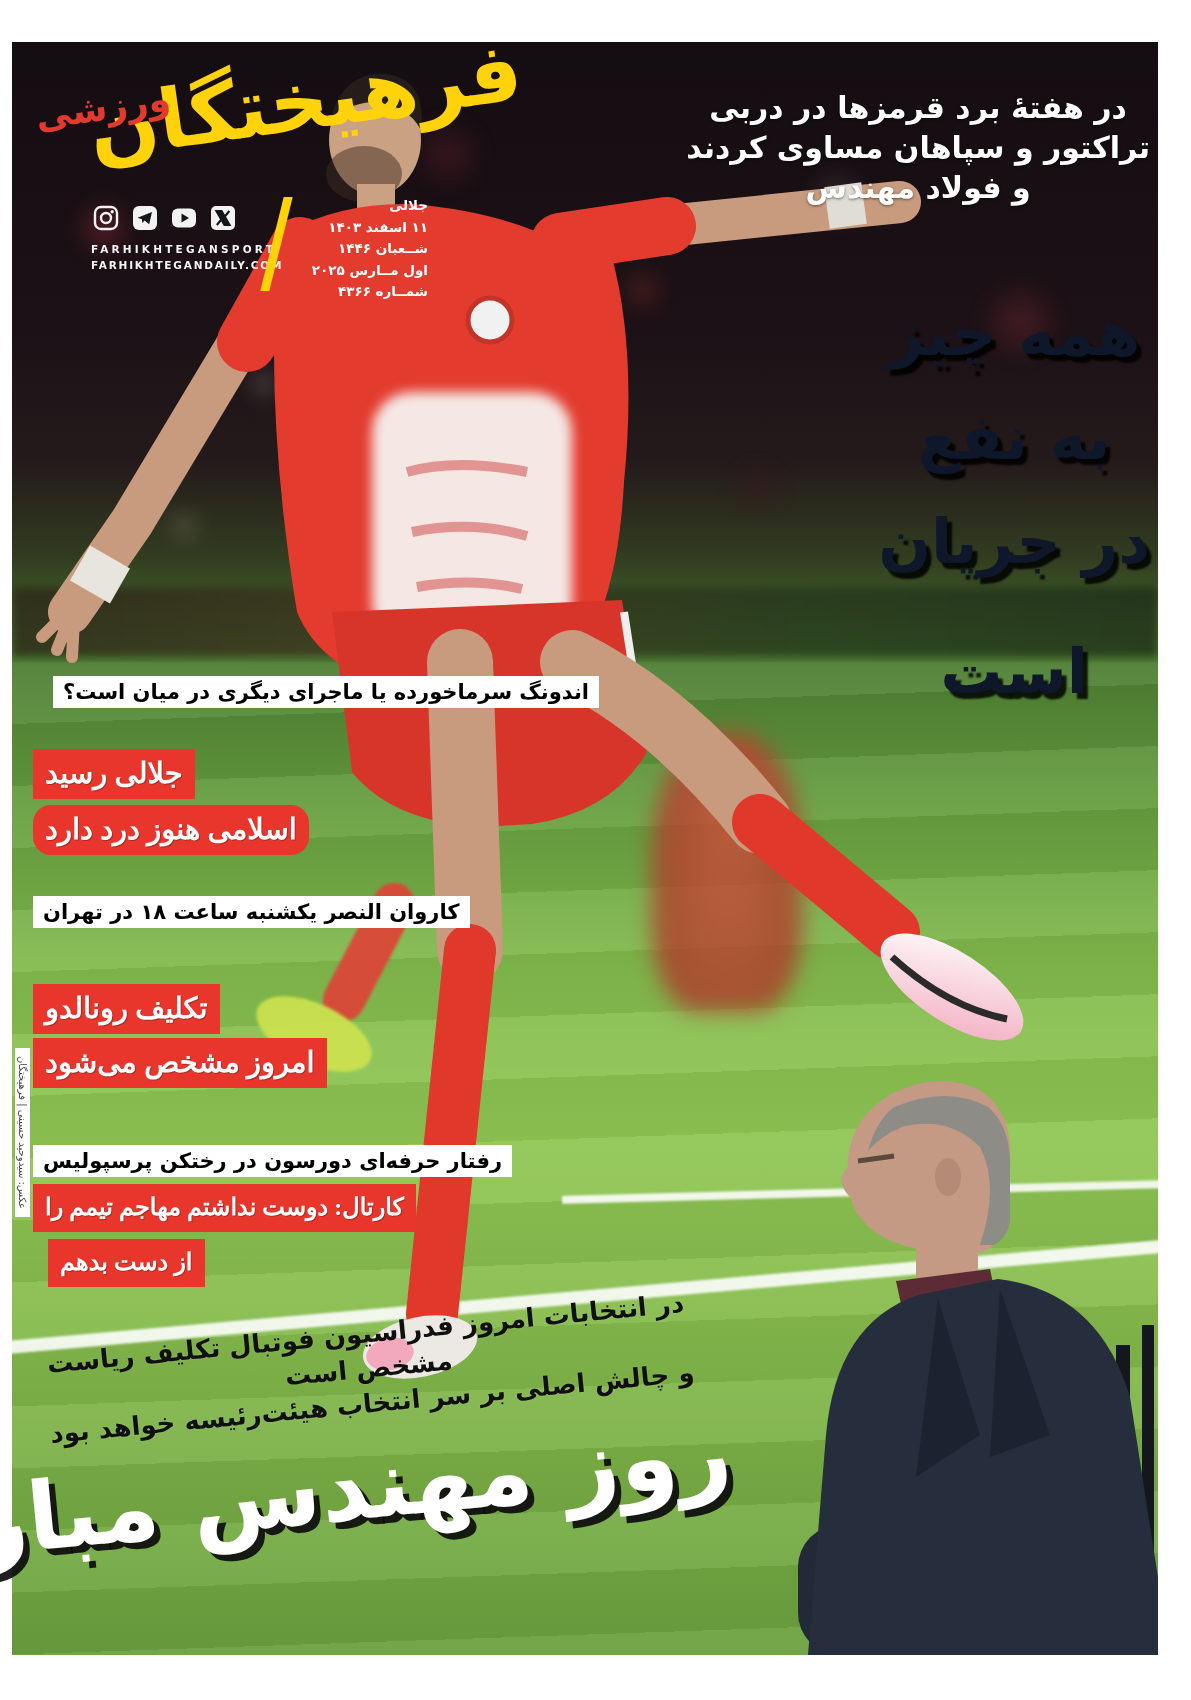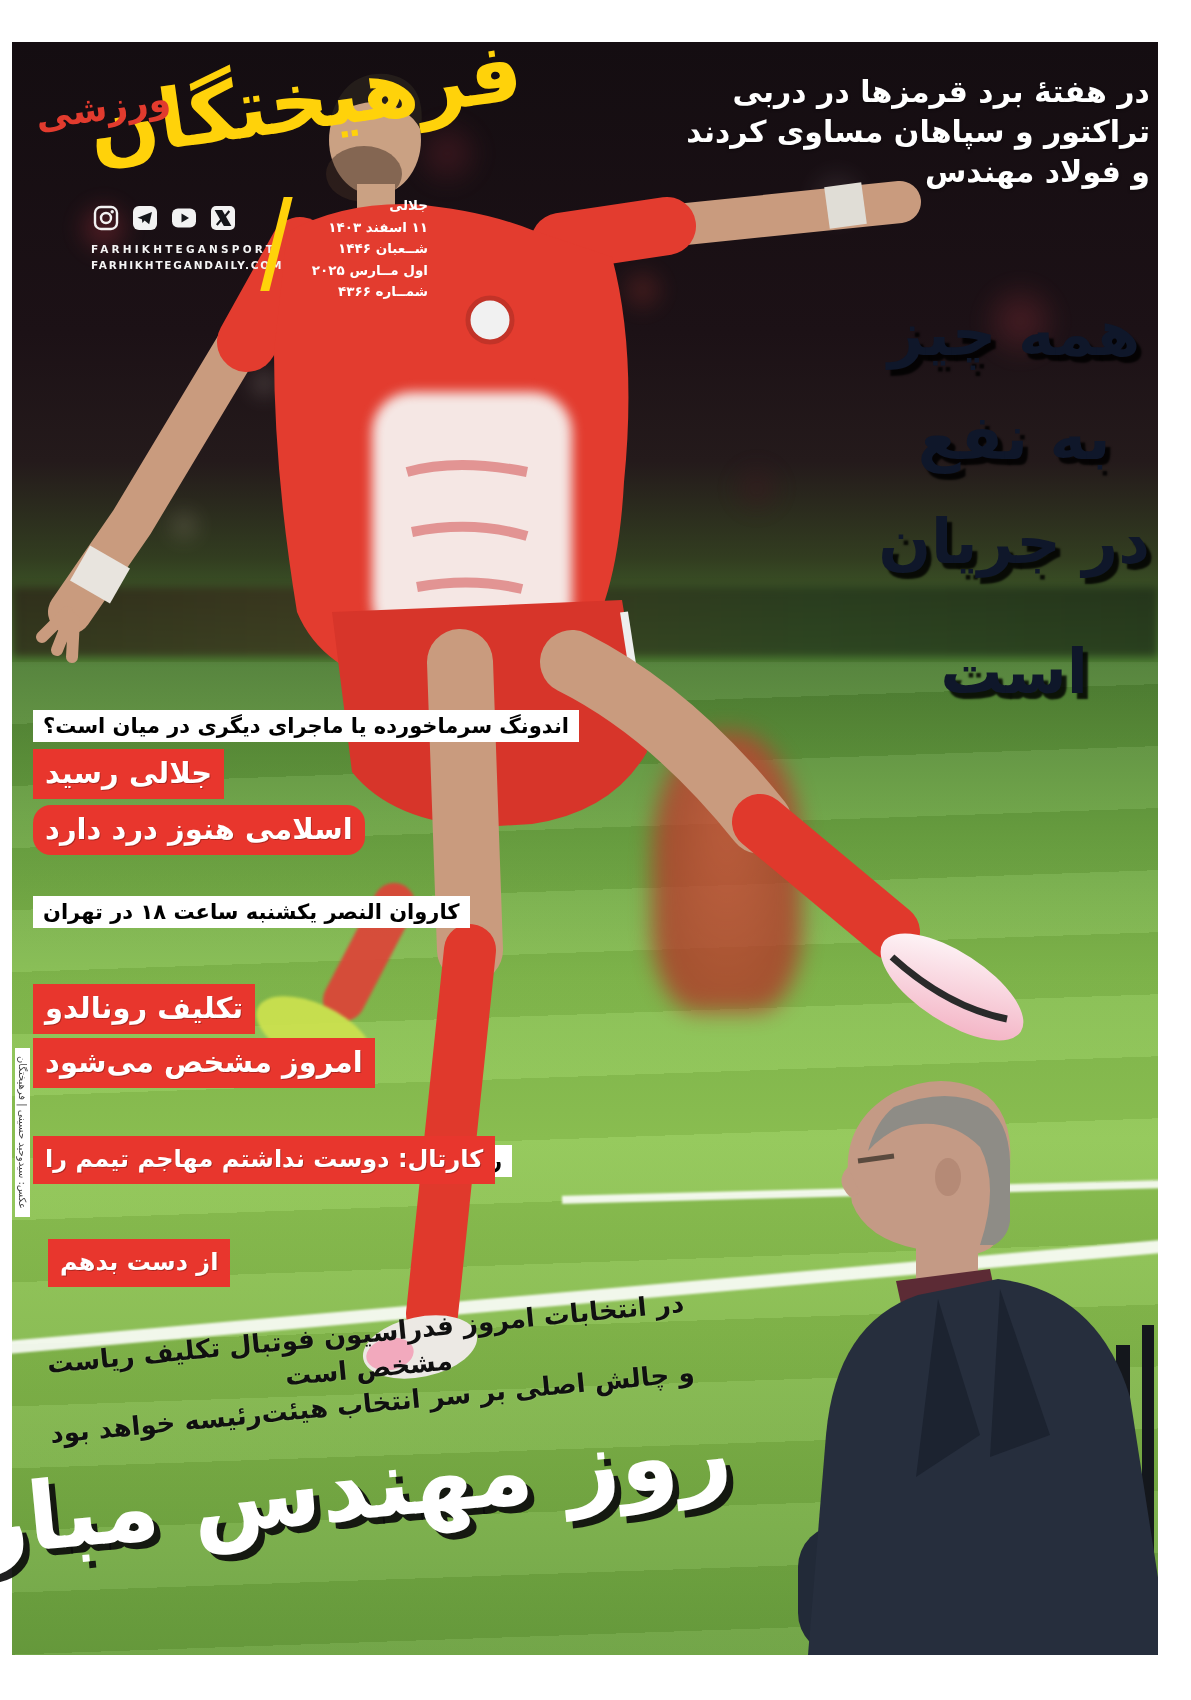--- a/index.html
+++ b/index.html
@@ -49,37 +49,37 @@
     color:#e23b2e;transform:rotate(-8deg);white-space:nowrap;direction:rtl;}
   .social-row{position:absolute;left:68px;top:170px;display:flex;gap:13px;}
   .social-ic{width:26px;height:26px;display:block;}
   .urls{position:absolute;left:66px;top:208px;color:#f4f4f4;font-weight:bold;}
   .url1{font-size:10.5px;letter-spacing:3.2px;}
   .url2{font-size:10.5px;letter-spacing:1.8px;margin-top:4px;}
   .divider{position:absolute;left:247px;top:162px;width:9px;height:94px;background:#ffd20a;transform:skewX(-14deg);}
   .dateblock{position:absolute;left:265px;top:160px;width:138px;color:#fff;
     font-size:13.5px;font-weight:bold;line-height:21.5px;direction:rtl;text-align:right;}
   
-  .tr-headline{position:absolute;right:41px;top:72px;z-index:5;direction:rtl;text-align:right;
+  .tr-headline{position:absolute;right:41px;top:88px;z-index:5;direction:rtl;text-align:center;
     color:#fff;font-weight:bold;font-size:30px;line-height:40px;white-space:nowrap;
     text-shadow:0 1px 3px rgba(0,0,0,.5);}
   .main-headline{position:absolute;right:41px;top:282px;z-index:5;direction:rtl;text-align:center;
     color:#0f172a;font-weight:bold;font-size:62px;line-height:104px;white-space:nowrap;
     text-shadow:5px 6px 2px rgba(0,0,0,.85);}
   .main-headline .hl-last{margin-top:26px;}
   
   .kicker{position:absolute;left:33px;background:#fff;color:#000;font-weight:bold;
     font-size:21px;padding:4px 10px;direction:rtl;white-space:nowrap;z-index:5;}
   .rl{position:absolute;left:33px;background:#e8362d;color:#fff;font-weight:bold;
     font-size:29px;padding:7px 12px 9px;direction:rtl;white-space:nowrap;z-index:5;
-    text-shadow:1px 1px 0 rgba(0,0,0,.25);}
+    text-shadow:1px 1px 0 rgba(0,0,0,.25);font-family:Liberation Serif, serif;}
   .rl.small{font-size:24px;padding:9px 12px 11px;}
-  .k1{top:710px;} .b1a{top:749px;} .b1b{top:805px;border-radius:18px;}
+  .k1{top:676px;margin-left:20px;} .b1a{top:749px;} .b1b{top:805px;border-radius:18px;}
   .k2{top:896px;} .b2a{top:984px;} .b2b{top:1038px;}
-  .k3{top:1145px;} .b3a{top:1136px;} .b3b{top:1239px;left:48px;}
+  .k3{top:1145px;} .b3a{top:1184px;} .b3b{top:1239px;left:48px;}
   
   .credit{position:absolute;left:30px;top:1048px;transform:rotate(90deg);transform-origin:top left;
     font-size:10px;color:#444;background:#fff;padding:2px 8px;letter-spacing:.5px;
     direction:rtl;white-space:nowrap;z-index:6;}
   
   .bottom-block{position:absolute;left:22px;top:1316px;width:705px;z-index:5;
     transform:rotate(-5.5deg);direction:rtl;text-align:center;}
   .deck{color:#101010;font-weight:bold;font-size:26px;line-height:35px;
     text-shadow:0 0 2px rgba(255,255,255,.25);}
   .big-white{margin-top:10px;color:#ffffff;font-weight:bold;font-size:94px;line-height:108px;

